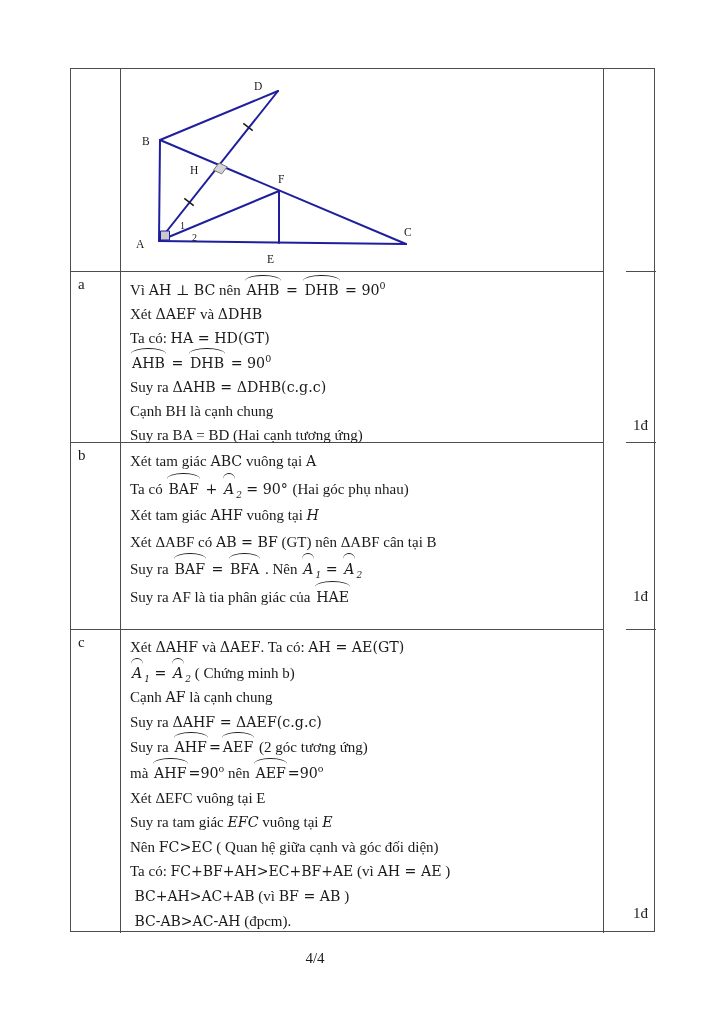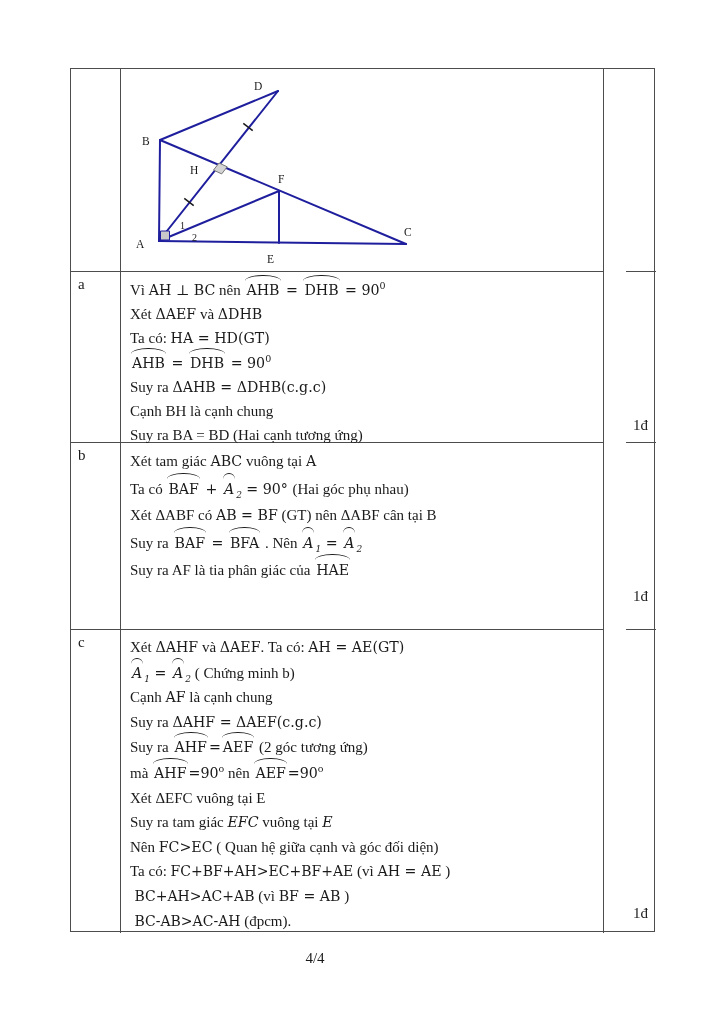--- a/index.html
+++ b/index.html
@@ -78,20 +78,21 @@
         <div class="line"><span class="seg-tx">Suy ra </span><span class="seg-m">ΔAHB = ΔDHB(c.g.c)</span></div>
         <div class="line"><span class="seg-tx">Cạnh BH là cạnh chung</span></div>
         <div class="line"><span class="seg-tx">Suy ra BA = BD (Hai cạnh tương ứng)</span></div>
       </div>
     <div class="cell pts pts-a lastcol">1đ</div>
 
     <div class="cell lbl">b</div>
     <div class="cell content proof-b">
         <div class="line"><span class="seg-tx">Xét tam giác </span><span class="seg-m">ABC</span><span class="seg-tx"> vuông tại </span><span class="seg-m">A</span></div>
         <div class="line"><span class="seg-tx">Ta có </span><span class="arc seg-m">BAF</span><span class="seg-m"> + </span><span class="seg-mi"><span class="arc">A</span><sub>2</sub></span><span class="seg-m"> = 90° </span><span class="seg-tx">(Hai góc phụ nhau)</span></div>
+        <div class="line"><span class="seg-tx">Xét tam giác </span><span class="seg-m">AHF</span><span class="seg-tx"> vuông tại </span><span class="seg-mi">H</span></div>
         <div class="line"><span class="seg-tx">Xét ΔABF có </span><span class="seg-m">AB = BF</span><span class="seg-tx"> (GT) nên ΔABF cân tại B</span></div>
         <div class="line"><span class="seg-tx">Suy ra </span><span class="arc seg-m">BAF</span><span class="seg-m"> = </span><span class="arc seg-m">BFA</span><span class="seg-tx"> . Nên </span><span class="seg-mi"><span class="arc">A</span><sub>1</sub></span><span class="seg-m"> = </span><span class="seg-mi"><span class="arc">A</span><sub>2</sub></span></div>
         <div class="line"><span class="seg-tx">Suy ra AF là tia phân giác của </span><span class="arc seg-m">HAE</span></div>
       </div>
     <div class="cell pts pts-b lastcol">1đ</div>
 
     <div class="cell lbl lastrow">c</div>
     <div class="cell content proof-c lastrow">
         <div class="line"><span class="seg-tx">Xét </span><span class="seg-m">ΔAHF</span><span class="seg-tx"> và </span><span class="seg-m">ΔAEF</span><span class="seg-tx">. Ta có: </span><span class="seg-m">AH = AE(GT)</span></div>
         <div class="line"><span class="seg-mi"><span class="arc">A</span><sub>1</sub></span><span class="seg-m"> = </span><span class="seg-mi"><span class="arc">A</span><sub>2</sub></span><span class="seg-tx"> ( Chứng minh b)</span></div>

